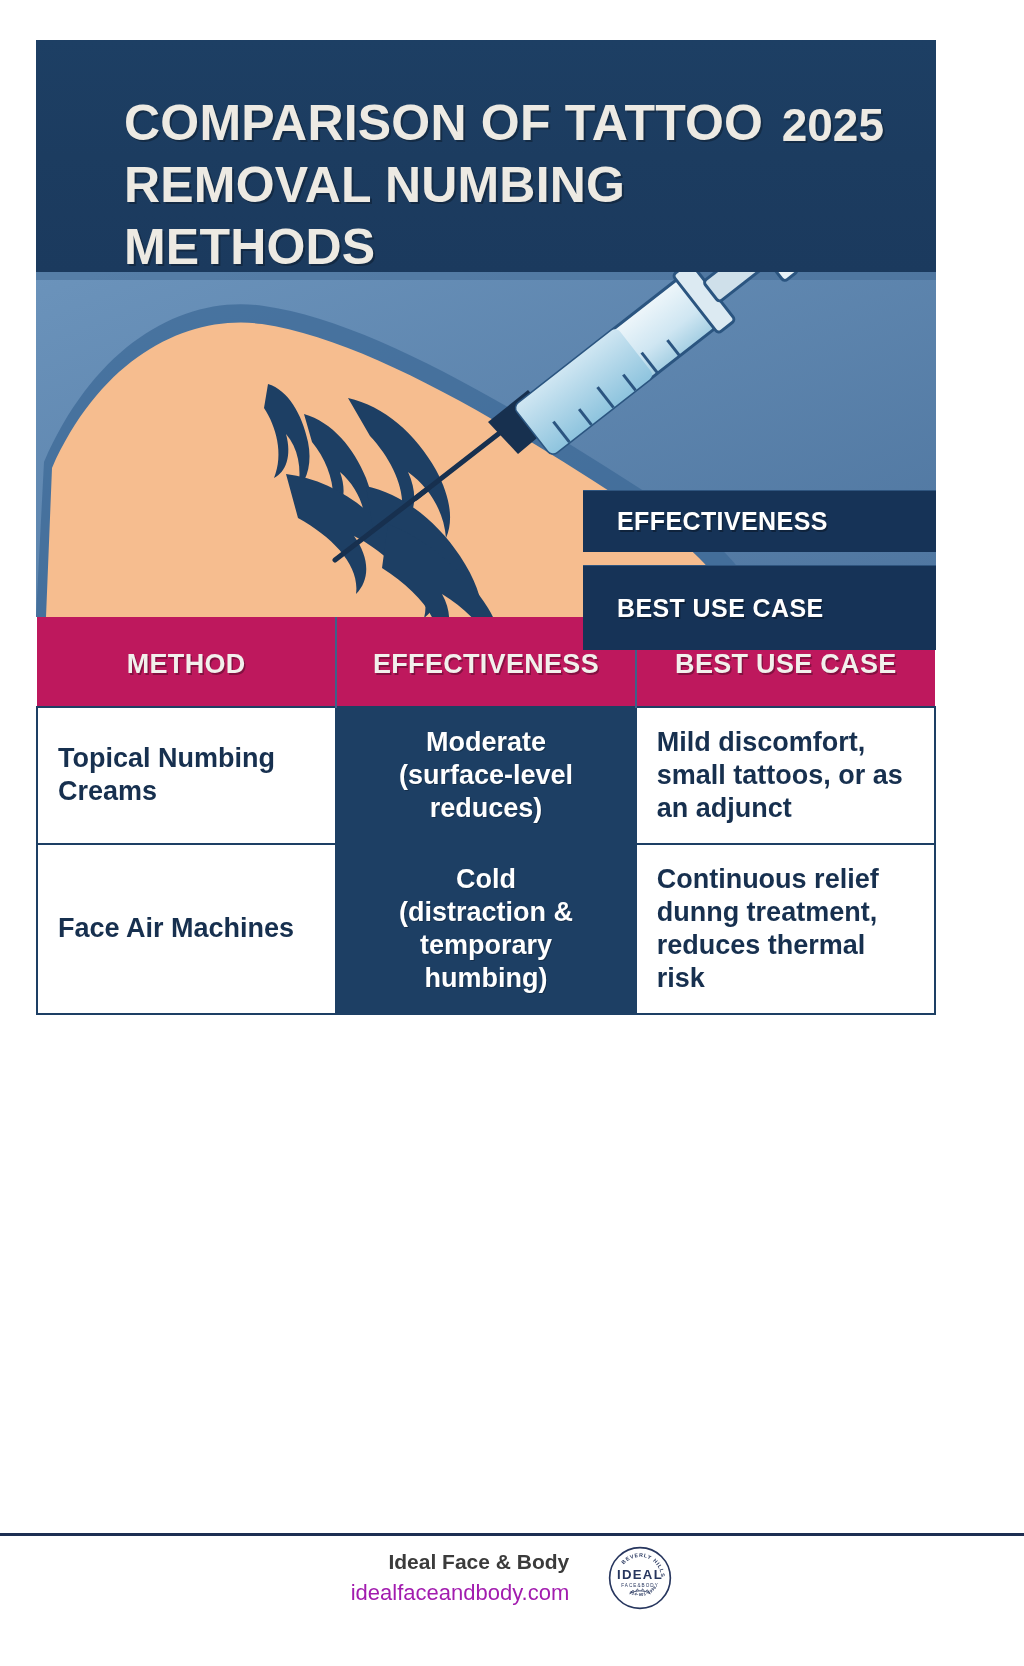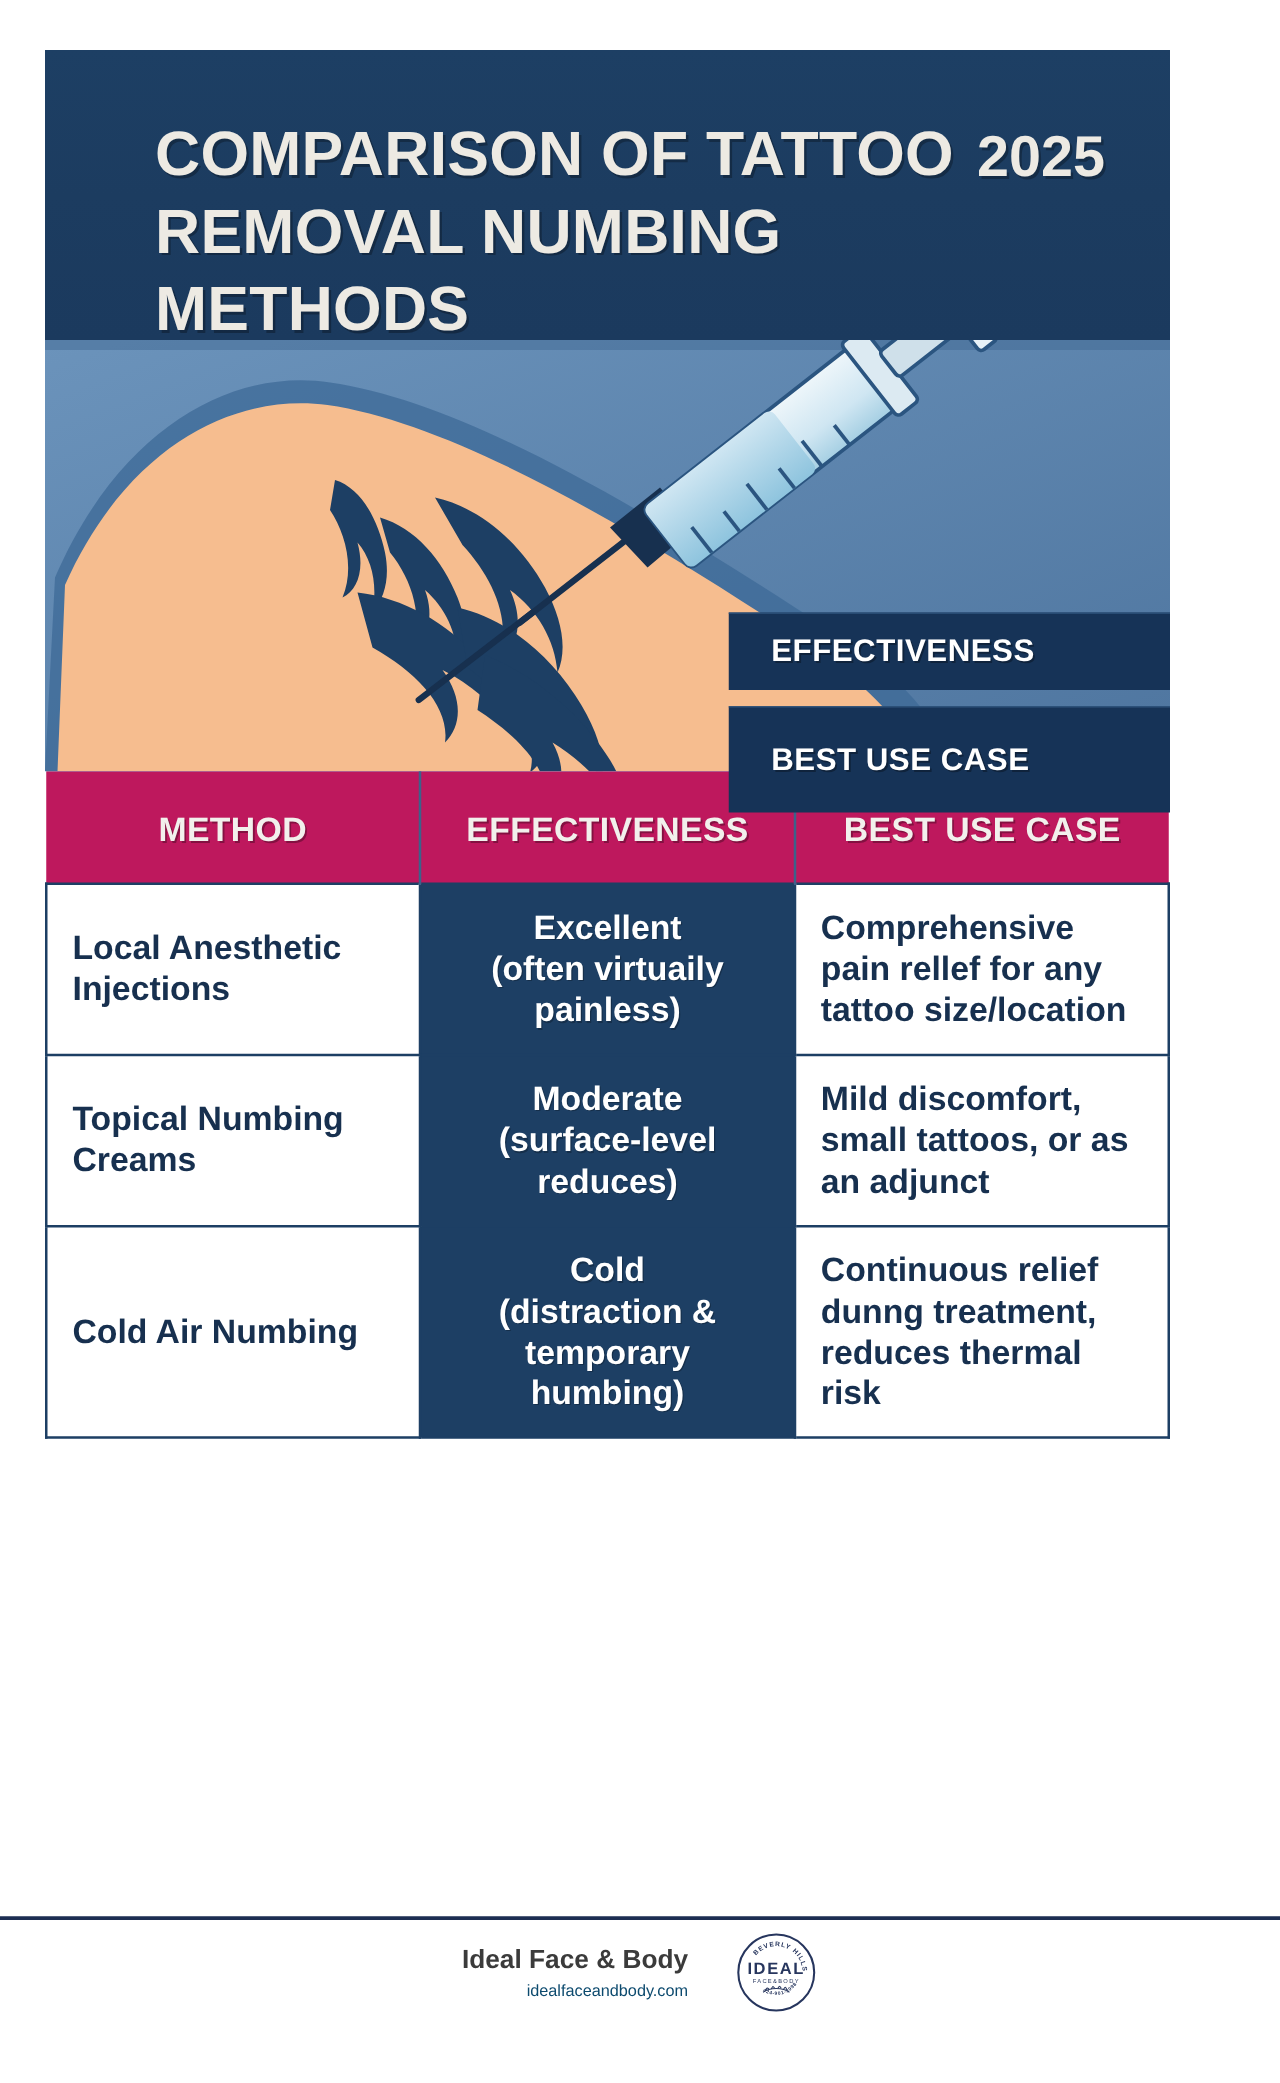--- a/index.html
+++ b/index.html
@@ -128,21 +128,21 @@
   }
   .footer{
     position:absolute;left:0;top:1545px;width:1024px;
     display:flex;align-items:center;justify-content:center;gap:38px;
   }
   .footer-txt{text-align:right;}
   .footer-brand{
     font-size:21px;font-weight:bold;color:#3b3b3b;line-height:1.45;
   }
   .footer-url{
-    font-size:13px;color:#0c4a6e;line-height:1.45;
+    font-size:22px;color:#a21caf;line-height:1.45;
   }
   .logo{
     width:66px;height:66px;flex:0 0 66px;
   }
 </style>
 </head>
 <body>
 
 <div class="page">
 
@@ -215,37 +215,29 @@
     <table class="cmp">
       <thead>
         <tr>
           <th class="c1">METHOD</th>
           <th class="c2">EFFECTIVENESS</th>
           <th class="c3">BEST USE CASE</th>
         </tr>
       </thead>
       <tbody>
         <tr>
-          <td class="col-method">Local Anesthetic Injections</td>
-          <td class="col-eff">
-            <span class="eff-main">Excellent</span>
-            <span class="eff-sub">(often virtuaily painless)</span>
-          </td>
-          <td class="col-use">Comprehensive pain rellef for any tattoo size/location</td>
-        </tr>
-        <tr>
           <td class="col-method">Topical Numbing Creams</td>
           <td class="col-eff">
             <span class="eff-main">Moderate</span>
             <span class="eff-sub">(surface-level reduces)</span>
           </td>
           <td class="col-use">Mild discomfort, small tattoos, or as an adjunct</td>
         </tr>
         <tr>
-          <td class="col-method">Cold Air Numbing</td>
+          <td class="col-method">Face Air Machines</td>
           <td class="col-eff">
             <span class="eff-main">Cold</span>
             <span class="eff-sub">(distraction &amp; temporary humbing)</span>
           </td>
           <td class="col-use">Continuous relief dunng treatment, reduces thermal risk</td>
         </tr>
       </tbody>
     </table>
   </div>
 

